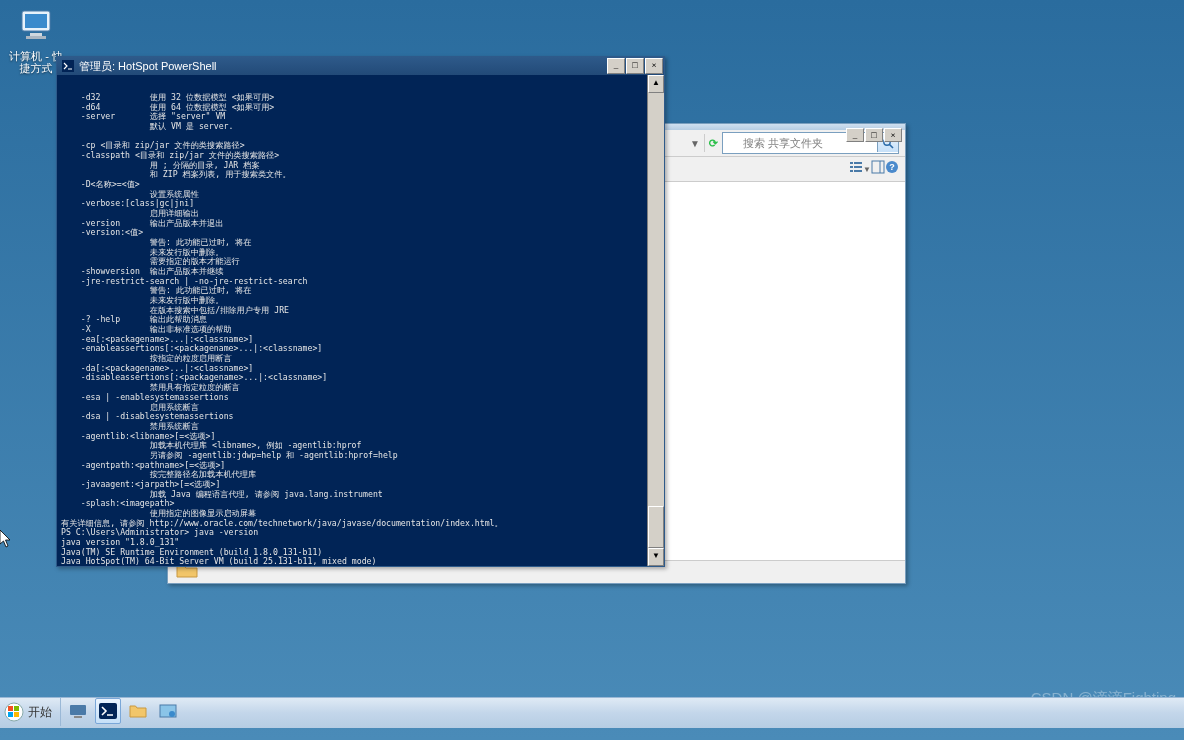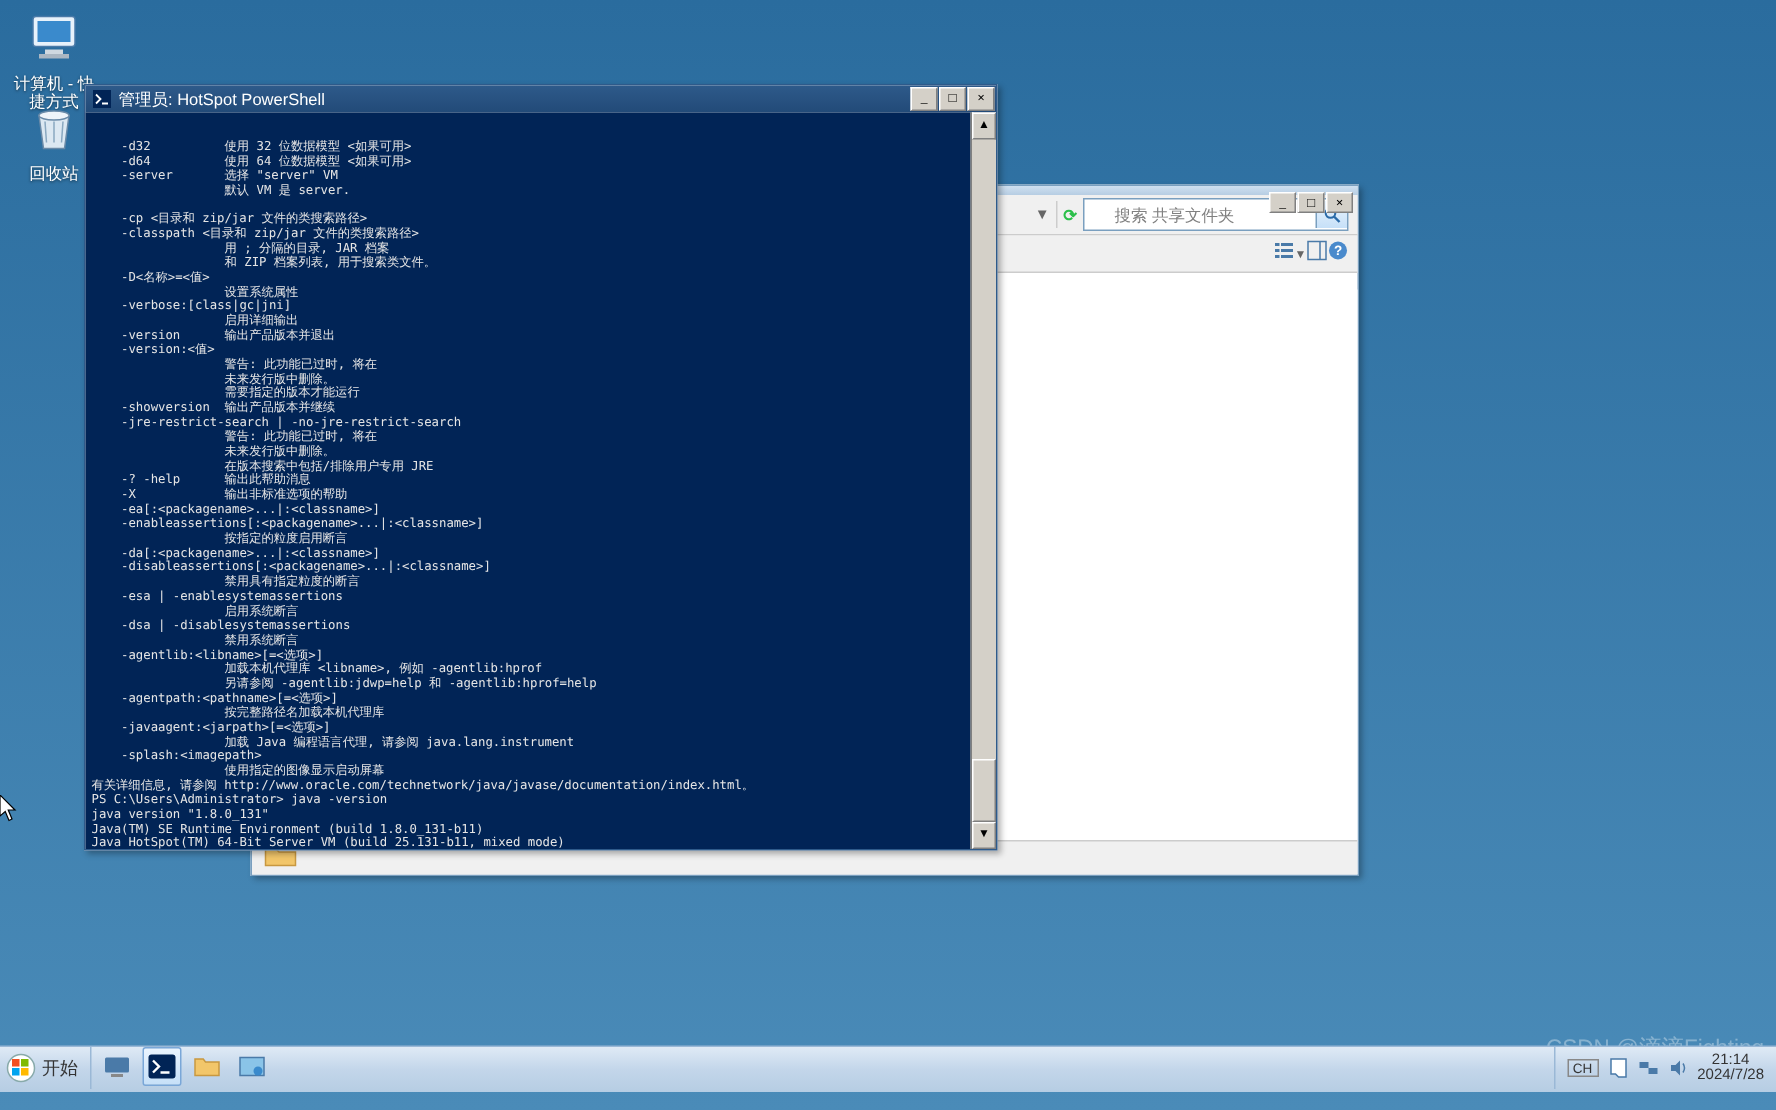--- a/index.html
+++ b/index.html
@@ -59,30 +59,20 @@
           <rect x="6" y="6" width="28" height="20" rx="2" fill="#e8f2fb" stroke="#4a7aa8"></rect>
           <rect x="9" y="9" width="22" height="14" fill="#3a8acc"></rect>
           <rect x="14" y="28" width="12" height="3" fill="#cfd8e0"></rect>
           <rect x="10" y="31" width="20" height="3" fill="#aab6c2"></rect>
         </svg>
     </div>
     <div class="lbl">计算机 - 快
 捷方式</div>
   </div>
 
-  <div class="icon-wrap" id="ic2">
-    <div class="ico">
-      <svg width="40" height="40" viewBox="0 0 40 40">
-          <path d="M10 12 L30 12 L27 34 L13 34 Z" fill="#dce8f2" stroke="#6a8aa8"></path>
-          <ellipse cx="20" cy="12" rx="10" ry="3" fill="#eef4fa" stroke="#6a8aa8"></ellipse>
-          <path d="M14 16 L15 30 M20 16 L20 30 M26 16 L25 30" stroke="#8aa8c0" fill="none"></path>
-        </svg>
-    </div>
-    <div class="lbl">回收站</div>
-  </div>
 
   <div class="window" id="explorer">
     <div style="height:6px;background:linear-gradient(180deg,#cfe0f0,#b6cde3)"></div>
     <div style="position:absolute;right:2px;top:2px;display:flex">
       <div class="tbtn">_</div>
       <div class="tbtn">□</div>
       <div class="tbtn cl">×</div>
     </div>
     <div class="ex-toolbar">
       <div class="spacer"></div>
@@ -247,37 +237,13 @@
           <path d="M2 5 L2 16 L18 16 L18 7 L9 7 L7.5 5 Z" fill="#f2c66a" stroke="#c89840"></path>
         </svg>
     </div>
     <div class="qi">
       <svg width="20" height="20" viewBox="0 0 20 20">
           <rect x="2" y="4" width="16" height="12" fill="#8ac4e8" stroke="#4a7aa8"></rect>
           <circle cx="14" cy="13" r="3" fill="#3a8acc"></circle>
         </svg>
     </div>
   </div>
-  <div class="tray">
-    <span style="border:1px solid #888;padding:0 3px;font-size:9px">CH</span>
-    <div class="ticon2">
-      <svg width="14" height="14" viewBox="0 0 14 14">
-          <path d="M2 1 L12 1 L12 13 L7 13 L5 11 L2 11 Z" fill="#fff" stroke="#4a7aa8"></path>
-        </svg>
-    </div>
-    <div class="ticon2">
-      <svg width="14" height="14" viewBox="0 0 14 14">
-          <rect x="1" y="3" width="6" height="4" fill="#4a7aa8"></rect>
-          <rect x="7" y="7" width="6" height="4" fill="#4a7aa8"></rect>
-        </svg>
-    </div>
-    <div class="ticon2">
-      <svg width="14" height="14" viewBox="0 0 14 14">
-          <path d="M2 5 L5 5 L8 2 L8 12 L5 9 L2 9 Z" fill="#4a7aa8"></path>
-          <path d="M10 4 Q12 7 10 10" stroke="#4a7aa8" fill="none"></path>
-        </svg>
-    </div>
-    <div class="clock">
-      <div>21:14</div>
-      <div>2024/7/28</div>
-    </div>
-  </div>
 </div>
 
 </body></html>

